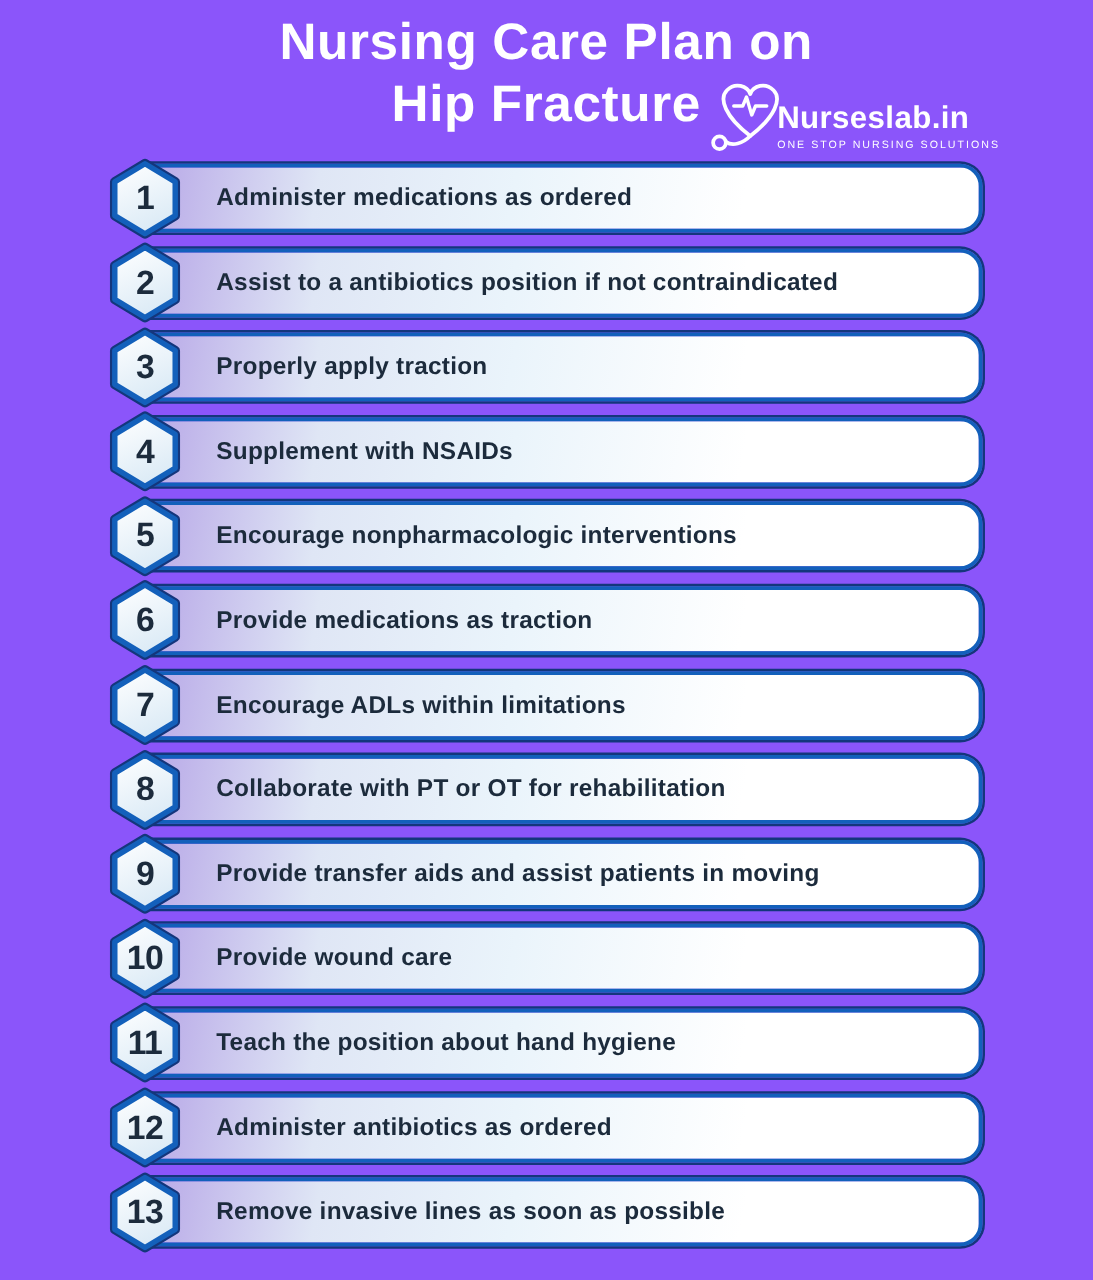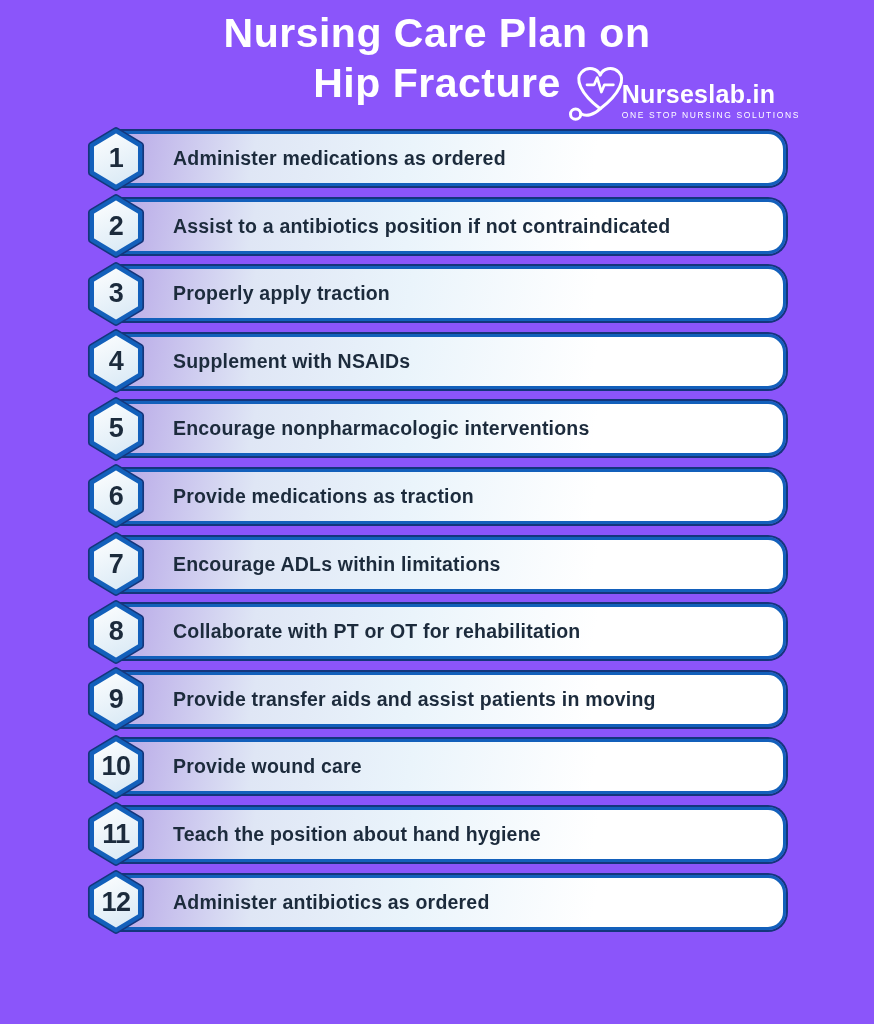--- a/index.html
+++ b/index.html
@@ -314,15 +314,33 @@
           <polygon points="30,4 55,19 55,47 30,62 5,47 5,19" fill="none" stroke="#14367c" stroke-width="8" stroke-linejoin="round"></polygon>
           <polygon points="30,4 55,19 55,47 30,62 5,47 5,19" fill="url(#hexgrad)" stroke="#1360bb" stroke-width="4.5" stroke-linejoin="round"></polygon>
         </svg>
         <span class="num">12</span>
       </div>
       <div class="bar">
         <span class="bar-text">Administer antibiotics as ordered</span>
       </div>
     </div>
 
+    <div class="item">
+      <div class="hex">
+        <svg viewBox="0 0 60 66">
+          <defs>
+            <linearGradient id="hexgrad" x1="0" y1="0" x2="0.4" y2="1">
+              <stop offset="0" stop-color="#ffffff"></stop>
+              <stop offset="1" stop-color="#dcebf6"></stop>
+            </linearGradient>
+          </defs>
+          <polygon points="30,4 55,19 55,47 30,62 5,47 5,19" fill="none" stroke="#14367c" stroke-width="8" stroke-linejoin="round"></polygon>
+          <polygon points="30,4 55,19 55,47 30,62 5,47 5,19" fill="url(#hexgrad)" stroke="#1360bb" stroke-width="4.5" stroke-linejoin="round"></polygon>
+        </svg>
+        <span class="num">13</span>
+      </div>
+      <div class="bar">
+        <span class="bar-text">Remove invasive lines as soon as possible</span>
+      </div>
+    </div>
   </div>
 
 </div>
 
 </body></html>

